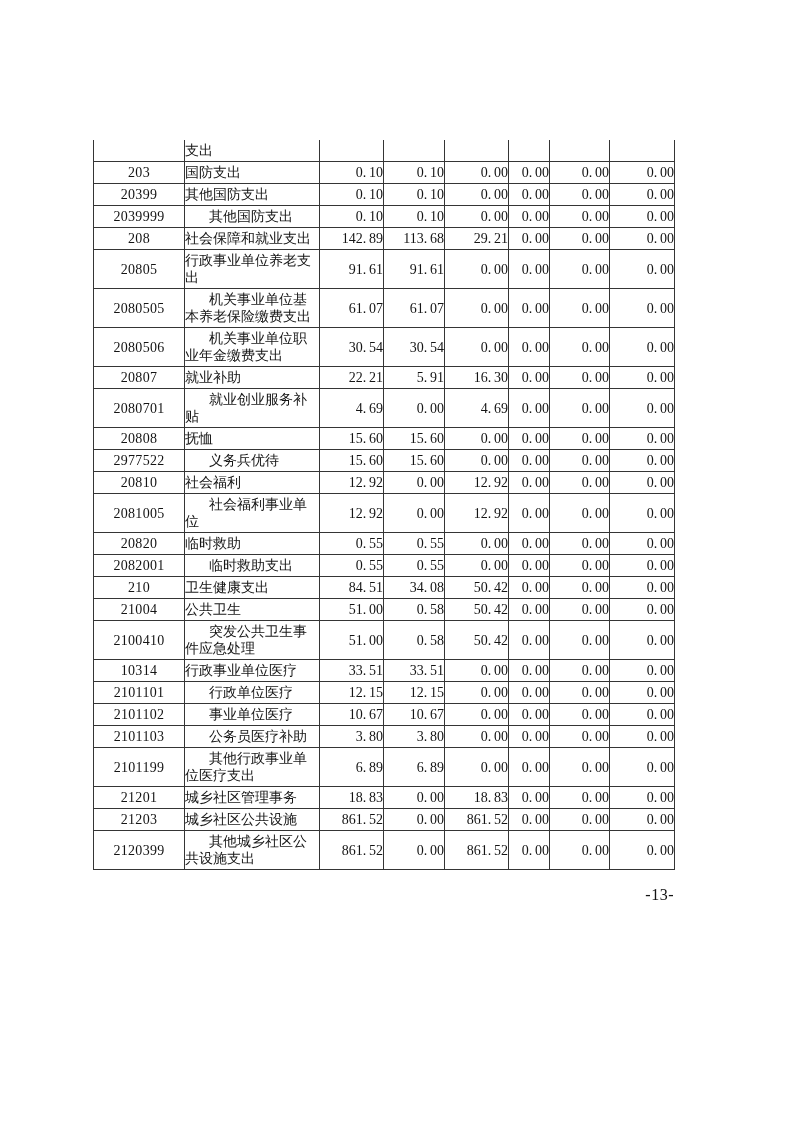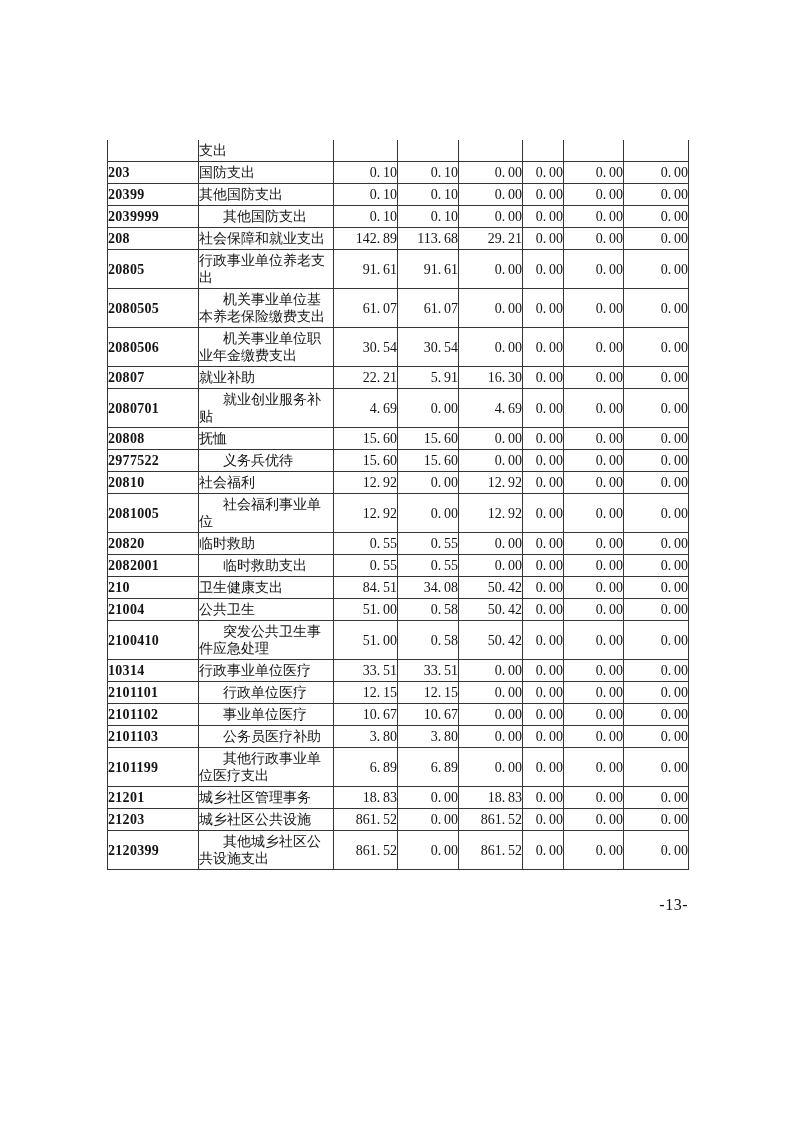--- a/index.html
+++ b/index.html
@@ -11,21 +11,21 @@
     position: relative;
     width: 793px;
     height: 1122px;
     background: #ffffff;
     overflow: hidden;
     font-family: "Liberation Serif", "DejaVu Serif", serif;
     color: #141414;
   }
   .table-wrap {
     position: absolute;
-    left: 107px;
+    left: 93px;
     top: 140px;
     width: 661px;
   }
   table.budget-table {
     border-collapse: collapse;
     table-layout: fixed;
     width: 581px;
     font-size: 14px;
   }
   table.budget-table td {
@@ -33,43 +33,42 @@
     line-height: 17px;
     padding: 2px 0;
     vertical-align: middle;
     overflow: hidden;
   }
   
   tr.cut td {
     border-top: none;
   }
   td.code {
-    text-align: left;
+    text-align: center;
     padding-left: 5px;
     padding-right: 2px;
     letter-spacing: 0.3px;
-    font-weight: bold;
   }
   td.name {
     text-align: left;
     padding-left: 4px;
     padding-right: 7px;
     word-break: break-all;
   }
   td.name.indent {
     text-indent: 24px;
   }
   td.num {
     text-align: right;
     padding-right: 7px;
     padding-left: 2px;
     white-space: nowrap;
   }
   .page-num {
-    margin-top: 26px;
+    margin-top: 16px;
     width: 581px;
     text-align: right;
     font-size: 16px;
     color: #141414;
     letter-spacing: 0.5px;
   }
 </style>
 </head>
 <body>
 

